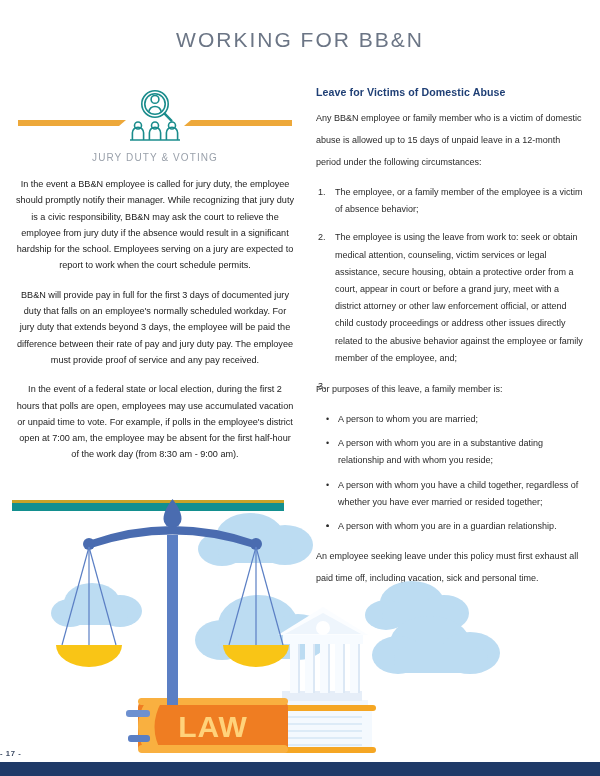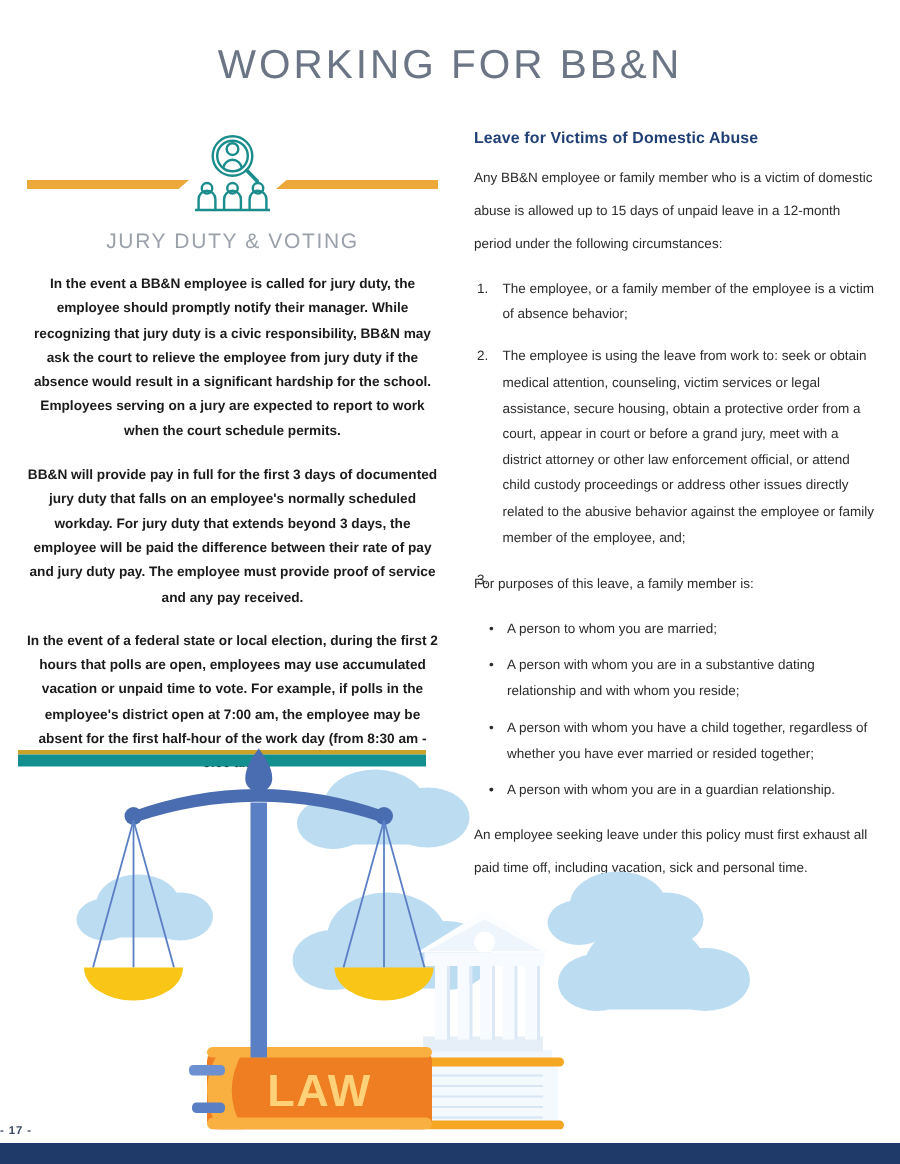--- a/index.html
+++ b/index.html
@@ -18,21 +18,21 @@
     overflow: hidden;
   }
 
   
   .page-title {
     position: absolute;
     top: 28px;
     left: 0;
     width: 600px;
     text-align: center;
-    font-size: 27px;
+    font-size: 21px;
     font-weight: 400;
     letter-spacing: 2.0px;
     color: #6b7585;
     font-family: "Liberation Sans", sans-serif;
   }
 
   
   .left-col {
     position: absolute;
     left: 14px;
@@ -63,32 +63,32 @@
   }
   .jury-icon {
     position: relative;
     z-index: 2;
     width: 62px;
     height: 56px;
   }
   .section-subtitle {
     margin-top: 8px;
     text-align: center;
-    font-size: 14px;
+    font-size: 10px;
     letter-spacing: 1.1px;
     color: #9aa1ab;
     font-weight: 400;
   }
   .left-para {
     margin: 13px 2px 0 2px;
     text-align: center;
     font-size: 9.1px;
     line-height: 16.3px;
     color: #1b1b1b;
-    font-weight: bold;
+    font-weight: normal;
     font-family: "Liberation Sans", sans-serif;
   }
 
   
   .right-col {
     position: absolute;
     left: 316px;
     top: 86px;
     width: 268px;
     color: #2b2b2b;

